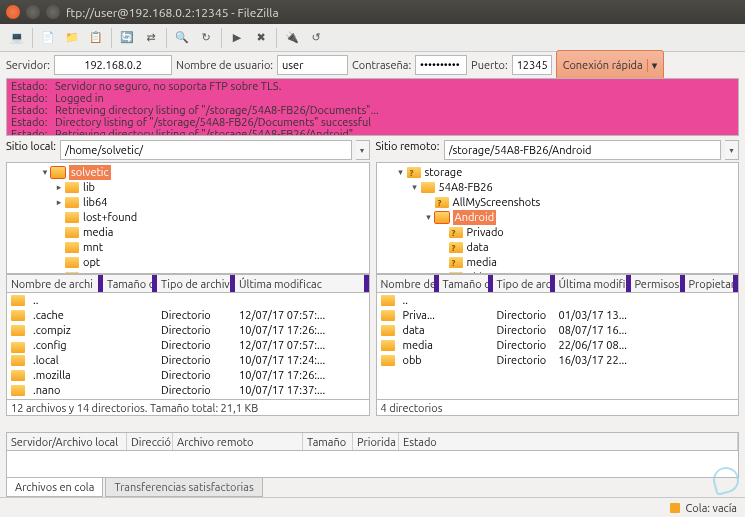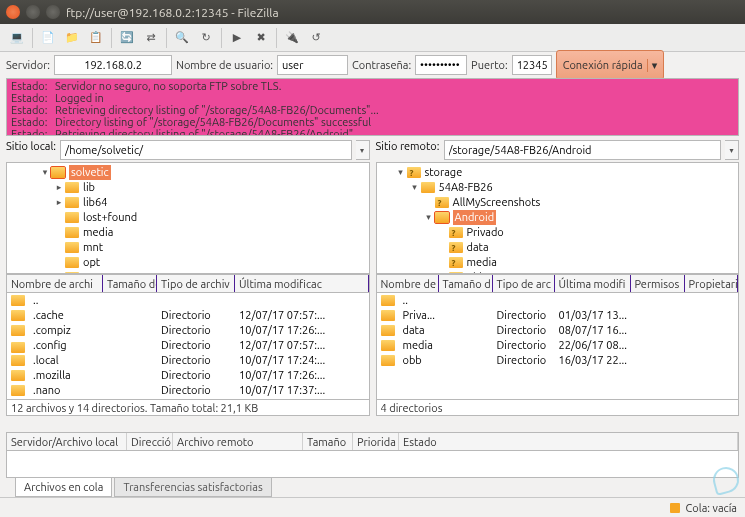--- a/index.html
+++ b/index.html
@@ -26,29 +26,29 @@
 .pathrow input { flex: 1; height: 20px; border: 1px solid #b8b8b8; background: #fff; padding: 0 4px; }
 .dd-arrow { width: 14px; height: 20px; border: 1px solid #b8b8b8; border-left: none; background: #f5f5f5; display: flex; align-items: center; justify-content: center; font-size: 8px; color: #555; }
 .tree { height: 112px; background: #fff; border: 1px solid #b8b8b8; overflow: auto; padding: 2px 4px; }
 .tree-item { display: flex; align-items: center; height: 15px; line-height: 15px; white-space: nowrap; }
 .tw { width: 12px; text-align: center; color: #555; font-size: 9px; }
 .folder-icon { width: 14px; height: 11px; background: linear-gradient(#fdd46b,#f6a623); border-radius: 1px; margin-right: 4px; flex-shrink: 0; position: relative; }
 .folder-icon.sel { outline: 1px solid #e95420; }
 .folder-icon.q::after { content: "?"; position: absolute; left: 3px; top: -1px; font-size: 9px; font-weight: bold; color: #7a5600; }
 .sel-txt { background: #f08050; color: #fff; padding: 0 2px; }
 .listhdr { display: flex; background: #f5f5f5; border: 1px solid #b8b8b8; border-bottom: none; height: 18px; align-items: center; }
-.listhdr span { padding: 0 4px; border-right: 1px solid #4c1d95; height: 100%; display: flex; align-items: center; overflow: hidden; white-space: nowrap; color: #333; }
+.listhdr span { padding: 0 4px; border-right: 5px solid #4c1d95; height: 100%; display: flex; align-items: center; overflow: hidden; white-space: nowrap; color: #333; }
 .filelist { height: 108px; background: #fff; border: 1px solid #b8b8b8; overflow: hidden; }
 .flrow { display: flex; height: 15px; align-items: center; line-height: 15px; }
 .flrow span { padding: 0 4px; overflow: hidden; white-space: nowrap; }
 .statusline { height: 16px; border: 1px solid #b8b8b8; border-top: none; background: #fff; padding: 0 4px; display: flex; align-items: center; color: #333; }
 .queuehdr { display: flex; background: #f5f5f5; border: 1px solid #b8b8b8; border-bottom: none; height: 18px; align-items: center; margin: 16px 6px 0 6px; }
 .queuehdr span { padding: 0 4px; border-right: 1px solid #d0d0d0; height: 100%; display: flex; align-items: center; color: #333; }
 .queuebody { height: 28px; background: #fff; border: 1px solid #b8b8b8; margin: 0 6px; }
-.qtabs { display: flex; margin: 0 15px; }
+.qtabs { display: flex; margin: 0 6px; }
 .qtab { padding: 3px 8px; background: #e6e6e6; border: 1px solid #b8b8b8; border-top: none; margin-right: 2px; color: #555; }
 .qtab.active { background: #fff; color: #333; }
 .footer { margin-top: auto; height: 20px; border-top: 1px solid #c8c8c8; background: #f2f1f0; display: flex; align-items: center; justify-content: flex-end; padding: 0 8px; gap: 6px; color: #333; }
 .qicon { width: 10px; height: 10px; background: #f6a623; border-radius: 1px; }
 .c-name-l { width: 96px; } .c-size-l { width: 54px; } .c-type-l { width: 78px; } .c-mod-l { flex: 1; }
 .c-name-r { width: 62px; } .c-size-r { width: 54px; } .c-type-r { width: 62px; } .c-mod-r { width: 76px; } .c-perm-r { width: 54px; } .c-own-r { flex: 1; }
 .breath { position: absolute; right: 6px; bottom: 24px; width: 26px; height: 26px; border: 2px solid #8fd3e8; border-radius: 50% 50% 50% 4px; transform: rotate(-15deg); opacity: .7; }
 </style>
 </head>
 <body>

